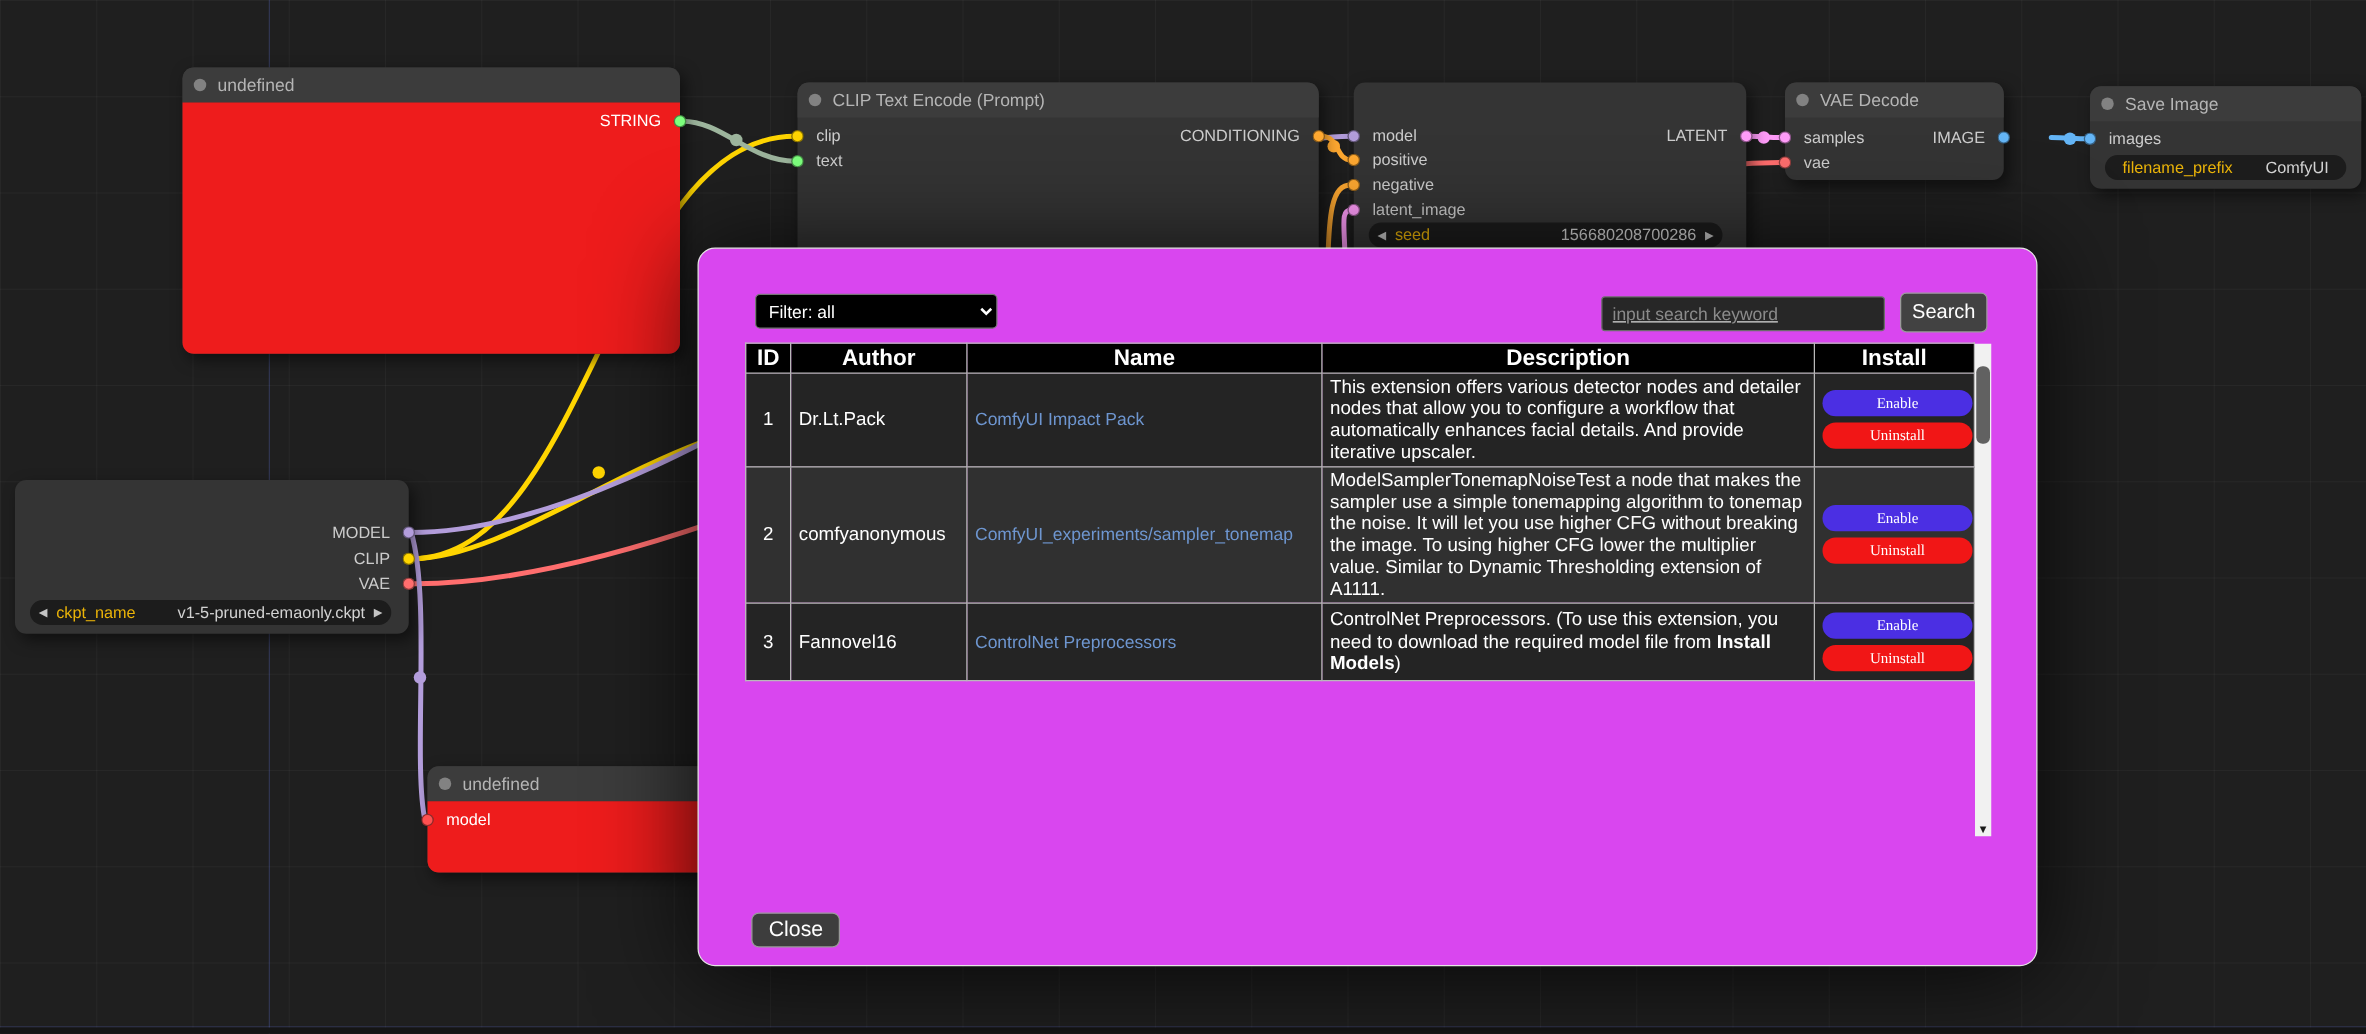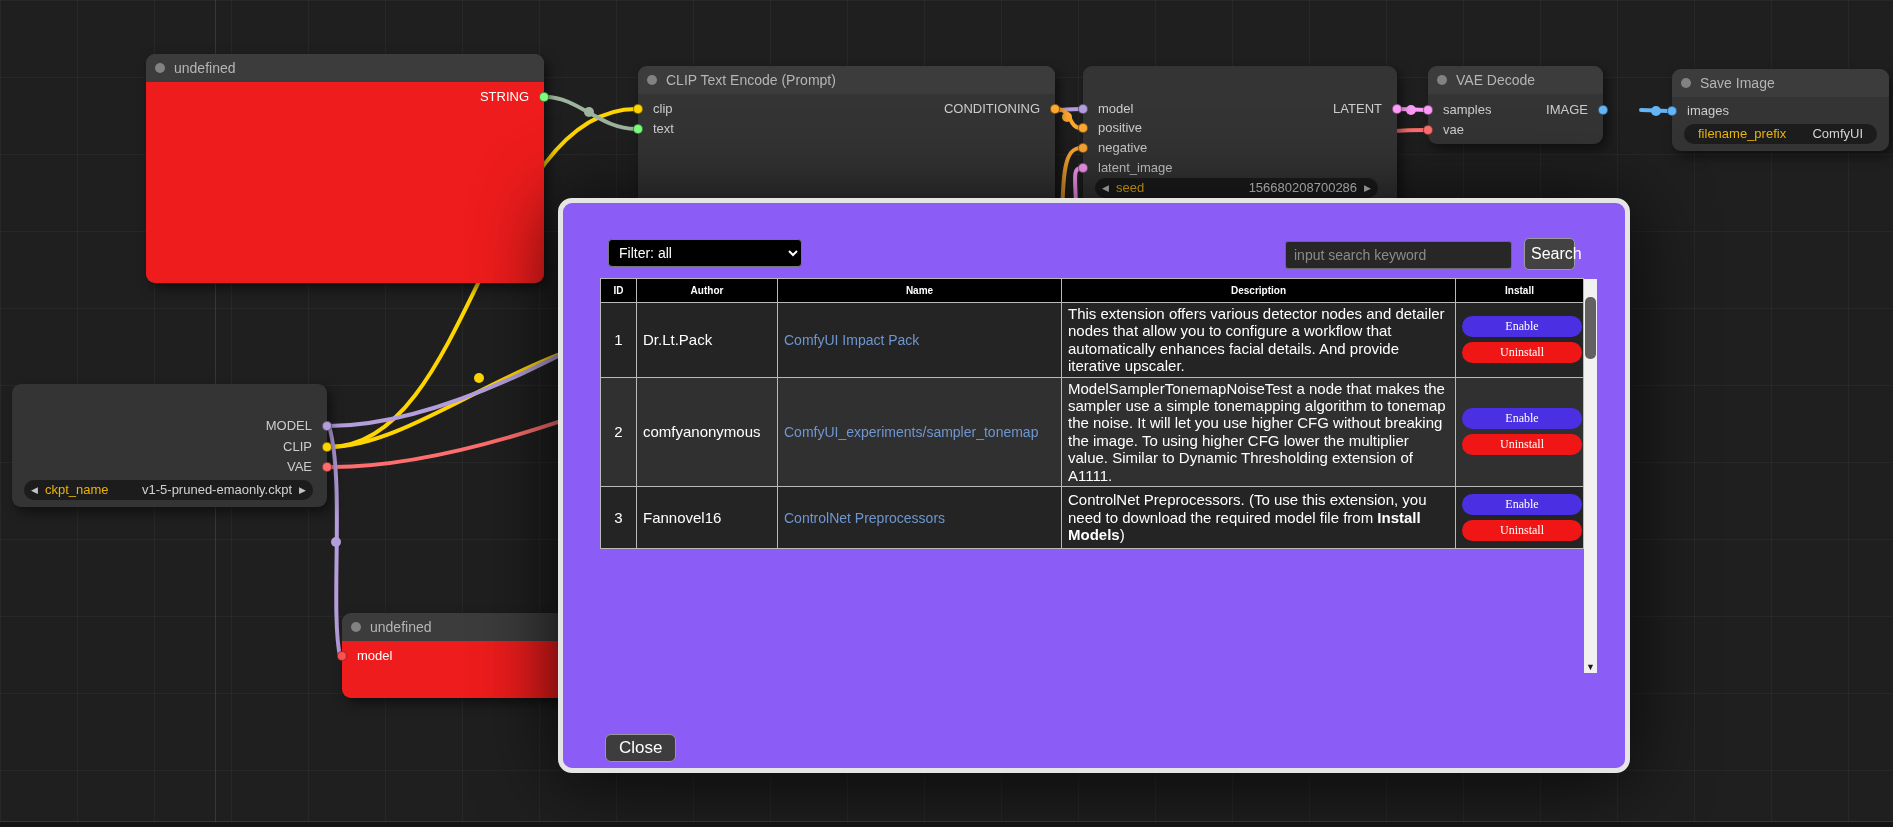--- a/index.html
+++ b/index.html
@@ -29,28 +29,28 @@
   .slot.out { right:0; padding-right:15px; text-align:right; }
   .slot .dot { position:absolute; top:3px; width:10px; height:10px; border-radius:50%; border:1px solid rgba(0,0,0,0.45); }
   .slot.in .dot  { left:-5px; }
   .slot.out .dot { right:-5px; }
   .slot.onred { color:#fff; }
   .widget { position:absolute; height:20px; line-height:20px; background:#1c1c1c; border-radius:10px; display:flex; align-items:center; padding:0 7px; font-size:13px; color:#aaa; }
   .widget .arrow { color:#c4c4c4; font-size:9px; }
   .widget .wlabel { color:#eab308; margin:0 7px; }
   .widget .wvalue { color:#d2d2d2; flex:1; text-align:right; margin-right:7px; white-space:nowrap; overflow:hidden; }
 
-  .dialog { position:absolute; left:558px; top:198px; width:1072px; height:575px; background:#8b5cf6; border:5px solid #e5e5e5; border-radius:14px; z-index:5; box-shadow:0 6px 80px rgba(0,0,0,0.8); }
+  .dialog { position:absolute; left:558px; top:198px; width:1072px; height:575px; background:#d946ef; border:1px solid #e5e5e5; border-radius:14px; z-index:5; box-shadow:0 6px 80px rgba(0,0,0,0.8); }
   .filter-select { position:absolute; left:45px; top:36px; width:194px; height:28px; background:#000; color:#fff; border:1px solid #777; border-radius:4px; font-size:14px; font-family:"Liberation Sans",sans-serif; padding:0 6px; }
-  .search-input { position:absolute; left:722px; top:38px; width:227px; height:28px; background:#272727; border:1px solid #6b6b6b; border-radius:3px; color:#ddd; font-size:14px; padding:0 8px; font-family:"Liberation Sans",sans-serif; }
+  .search-input { position:absolute; left:722px; top:38px; width:227px; height:28px; background:#272727; border:1px solid #6b6b6b; border-radius:3px; color:#ddd; font-size:14px; padding:0 8px; font-family:"Liberation Sans",sans-serif;text-decoration:underline; }
   .search-input::placeholder { color:#8b8b8b; }
-  .search-btn { position:absolute; left:961px; top:35px; width:51px; height:32px; background:#424242; color:#fff; border:1px solid #9b9b9b; border-radius:5px; font-size:16px; font-family:"Liberation Sans",sans-serif; cursor:pointer; }
+  .search-btn { position:absolute; left:961px; top:35px; width:70px; height:32px; background:#424242; color:#fff; border:1px solid #9b9b9b; border-radius:5px; font-size:16px; font-family:"Liberation Sans",sans-serif; cursor:pointer; }
 
   table.ext { position:absolute; left:37px; top:75px; width:983px; border-collapse:collapse; table-layout:fixed; color:#fff; }
-  table.ext th { background:#000; color:#fff; border:1px solid #b9b9b9; font-size:10px; font-weight:bold; height:24px; padding:1px 4px; }
+  table.ext th { background:#000; color:#fff; border:1px solid #b9b9b9; font-size:18px; font-weight:bold; height:24px; padding:1px 4px; }
   table.ext td { border:1px solid #b9b9b9; padding:2px 6px; vertical-align:middle; font-size:15px; }
   table.ext tbody tr:nth-child(odd)  { background:#242424; }
   table.ext tbody tr:nth-child(even) { background:#303030; }
   td.c-id { text-align:center; }
   td.c-name a { color:#6e96d0; font-weight:normal; text-decoration:none; font-size:14px; }
   td.c-desc { line-height:1.16; padding:4px 6px; }
   td.c-install { text-align:center; padding:4px 2px; }
   .btn-pill { display:block; margin:5px auto; width:120px; height:21px; border:none; border-radius:13px; color:#fff; font-size:12px; font-family:Liberation Serif, serif; cursor:pointer; }
   .btn-enable { background:#4b2fe3; }
   .btn-uninstall { background:#f11616; }

